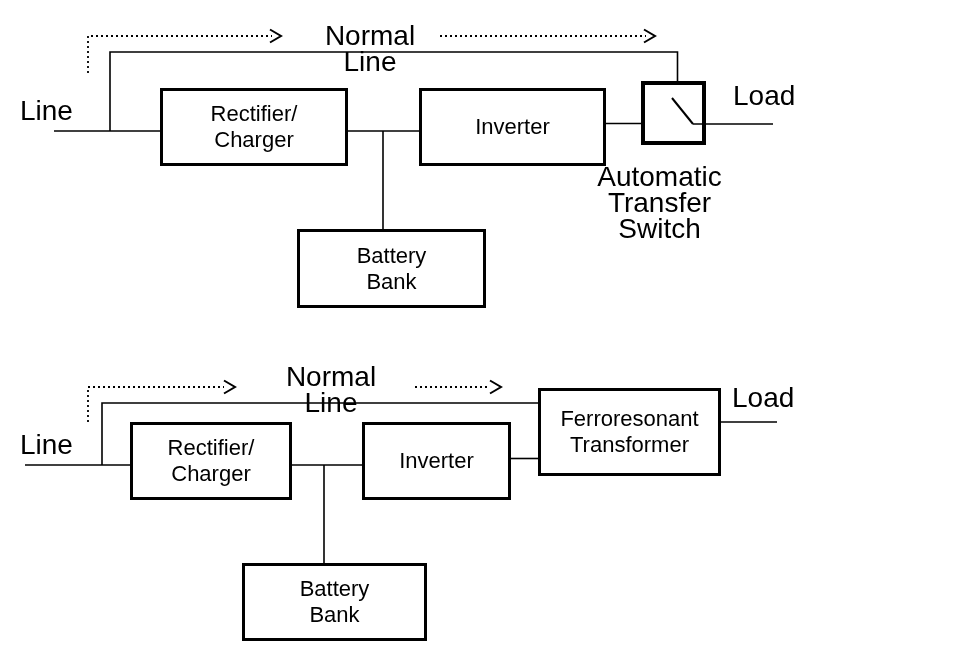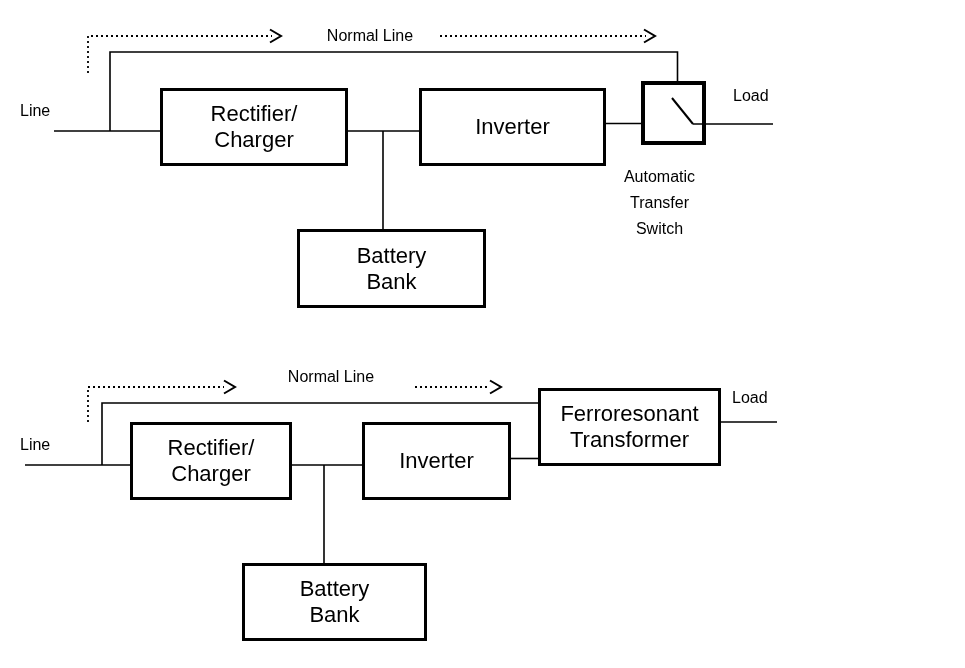--- a/index.html
+++ b/index.html
@@ -32,34 +32,34 @@
     align-items: center;
     justify-content: center;
     text-align: center;
     font-size: 22px;
     line-height: 26px;
     white-space: pre-line;
     color: #000000;
   }
   .lbl {
     position: absolute;
-    font-size: 16px;
+    font-size: 28px;
     line-height: 26px;
     white-space: pre-line;
     color: #000000;
   }
   .lbl.center { text-align: center; }
   
   .t-rect  { left: 160px; top: 88px;  width: 188px; height: 78px; }
   .t-inv   { left: 419px; top: 88px;  width: 187px; height: 78px; }
   .t-batt  { left: 297px; top: 229px; width: 189px; height: 79px; }
   
   .b-rect  { left: 130px; top: 422px; width: 162px; height: 78px; }
   .b-inv   { left: 362px; top: 422px; width: 149px; height: 78px; }
-  .b-ferro { left: 538px; top: 388px; width: 183px; height: 78px; }
+  .b-ferro { left: 538px; top: 388px; width: 183px; height: 88px; }
   .b-batt  { left: 242px; top: 563px; width: 185px; height: 78px; }
   
   .t-line-lbl   { left: 20px;  top: 98px; }
   .t-normal-lbl { left: 310px; top: 23px;  width: 120px; }
   .t-load-lbl   { left: 733px; top: 83px; }
   .t-ats-lbl    { left: 587px; top: 164px; width: 145px; }
   
   .b-line-lbl   { left: 20px;  top: 432px; }
   .b-normal-lbl { left: 270px; top: 364px; width: 122px; }
   .b-load-lbl   { left: 732px; top: 385px; }

